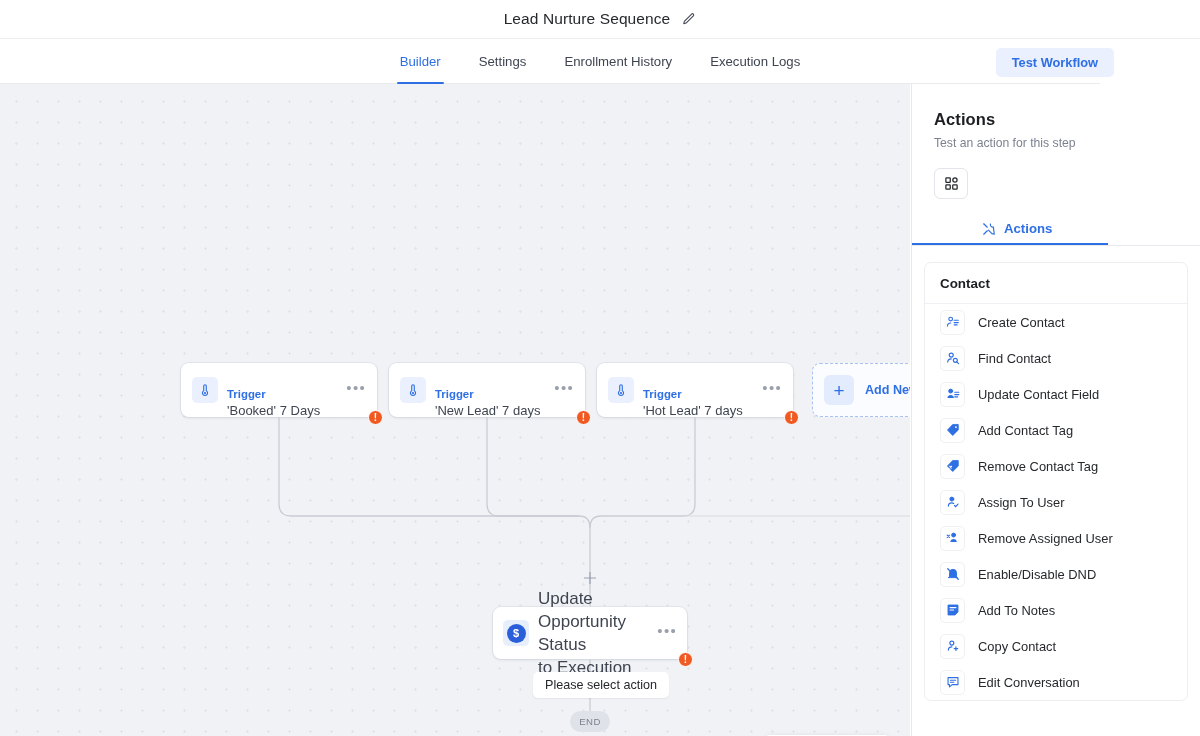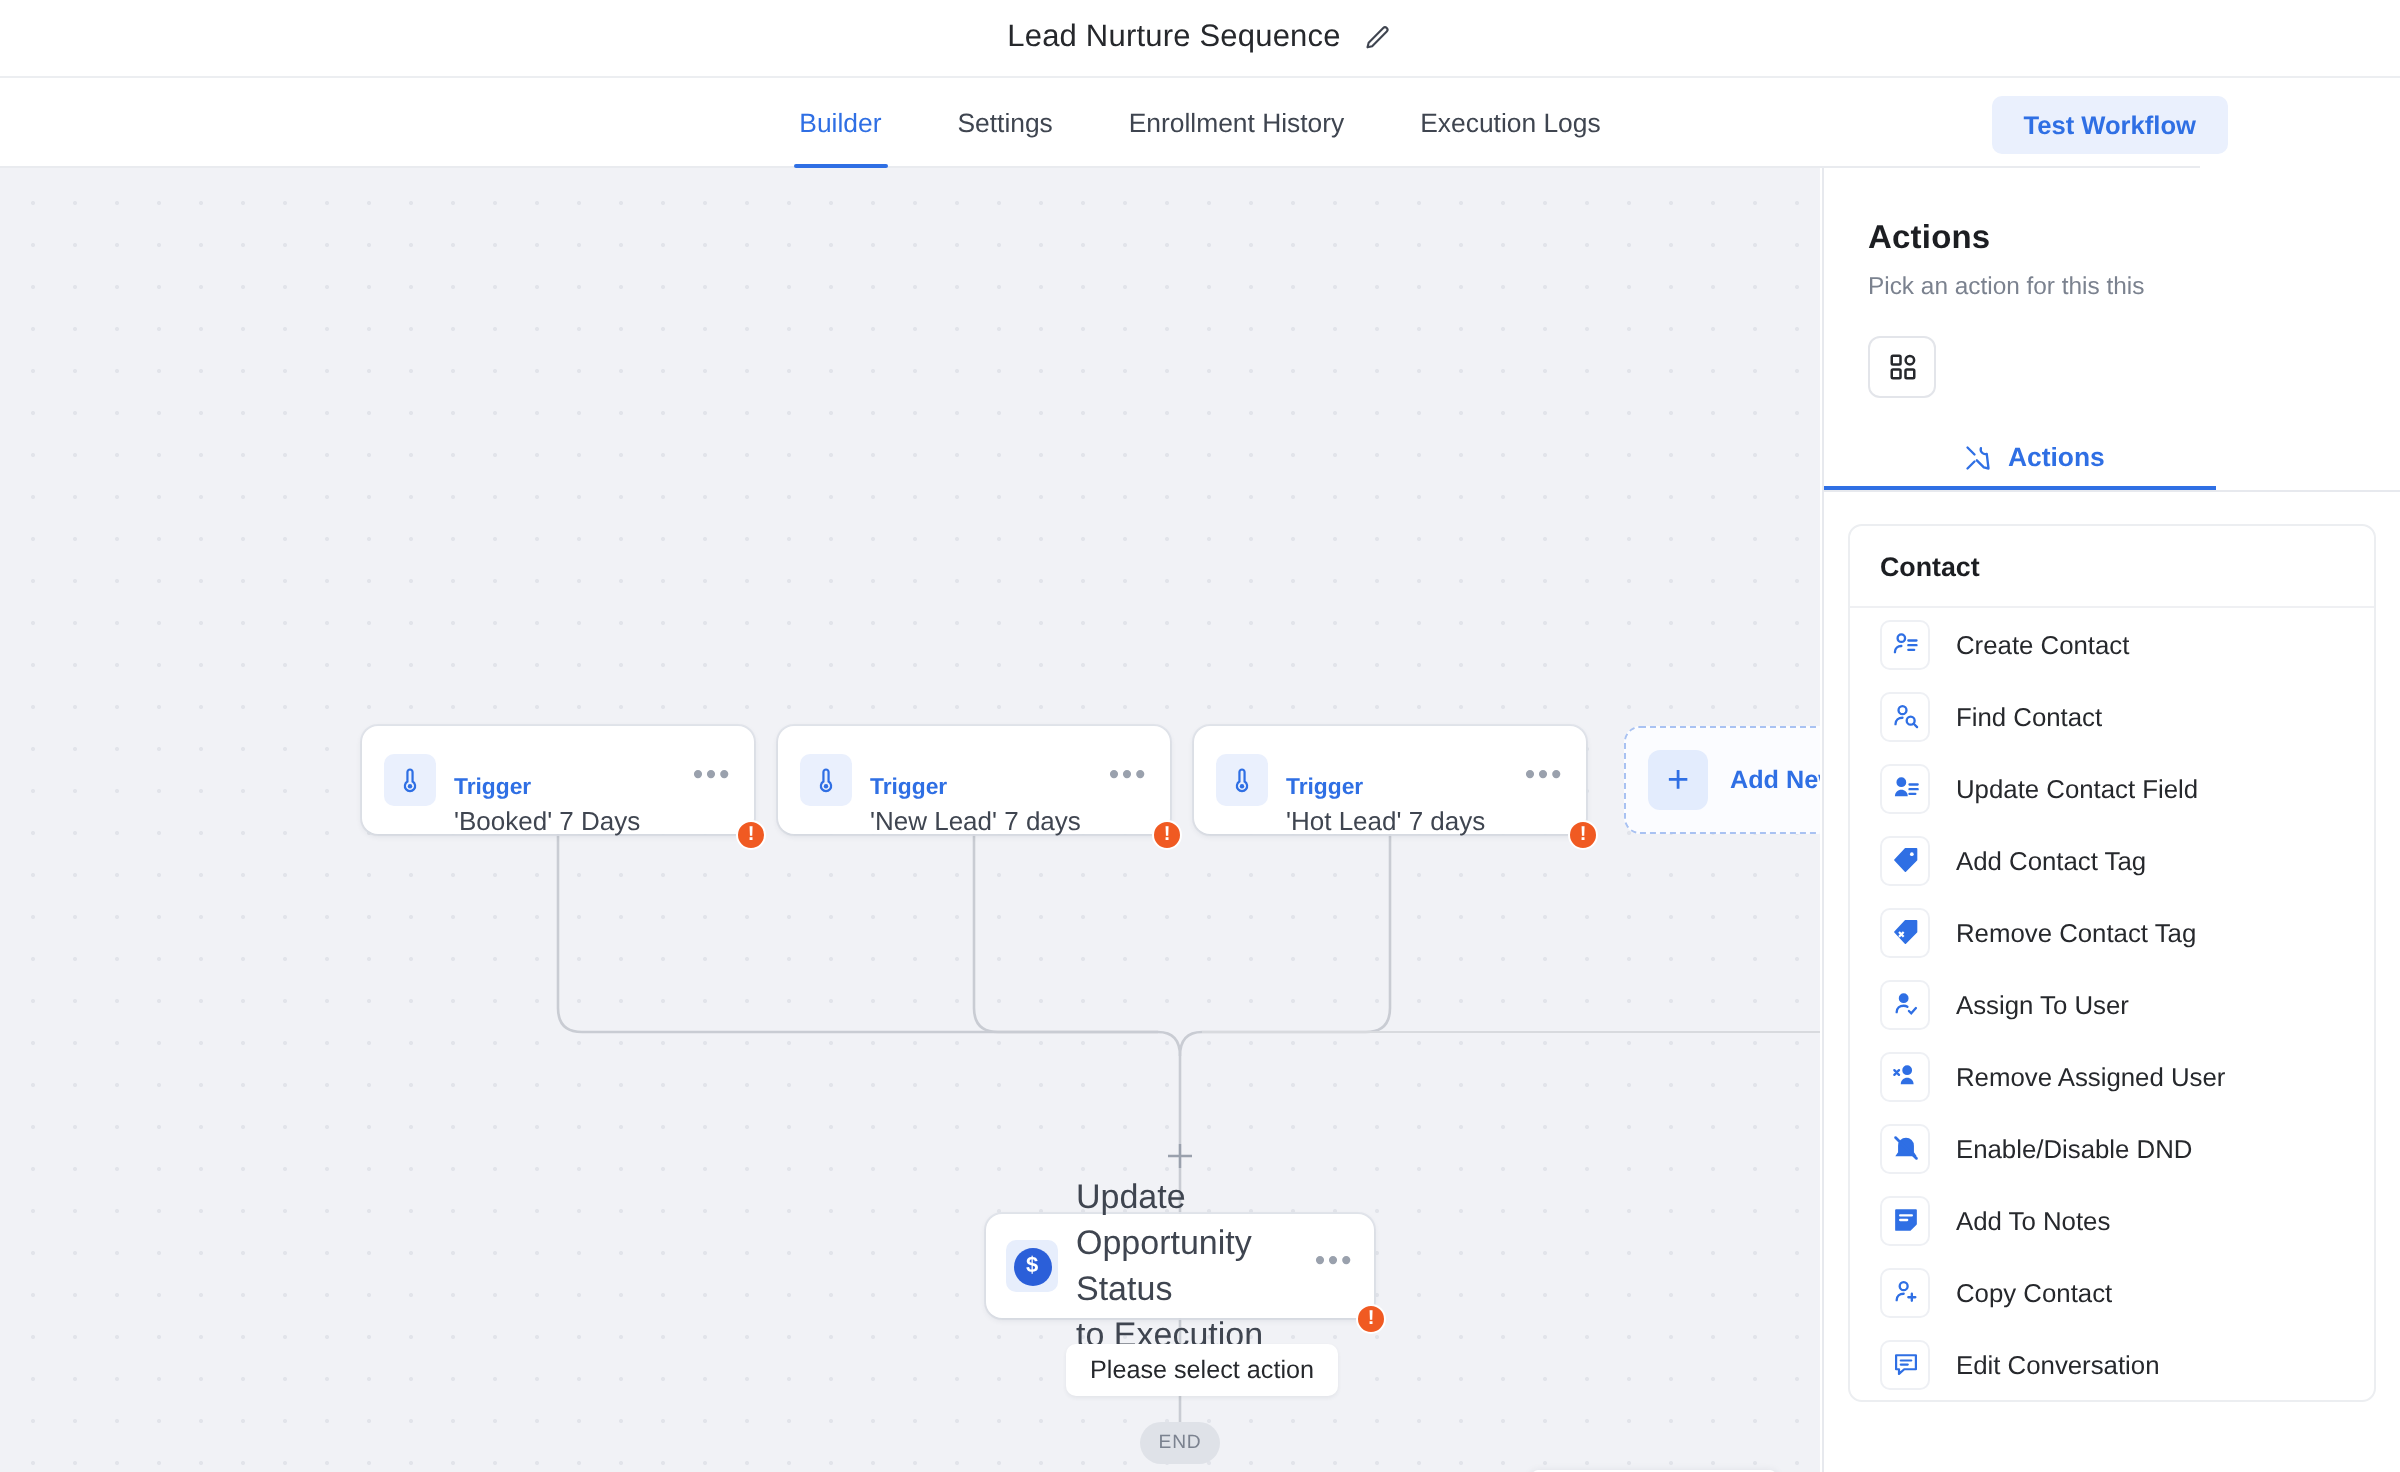--- a/index.html
+++ b/index.html
@@ -317,21 +317,21 @@
     <div class="end-pill">END</div>
 
     <div class="minimap">
       
     </div>
   </div>
 
   <div class="panel">
     <div class="panel-head">
       <div class="panel-title">Actions</div>
-      <div class="panel-sub">Pick an action for this this</div>
+      <div class="panel-sub">Test an action for this step</div>
 
       <div class="search-row">
         <div class="grid-btn">
           <svg width="15" height="15" viewBox="0 0 24 24" fill="none" stroke="#26282c" stroke-width="2">
             <rect x="3" y="3" width="7" height="7" rx="1"></rect>
             <rect x="3" y="14" width="7" height="7" rx="1"></rect>
             <rect x="14" y="14" width="7" height="7" rx="1"></rect>
             <circle cx="17.5" cy="6.5" r="3.4"></circle>
           </svg>
         </div>

